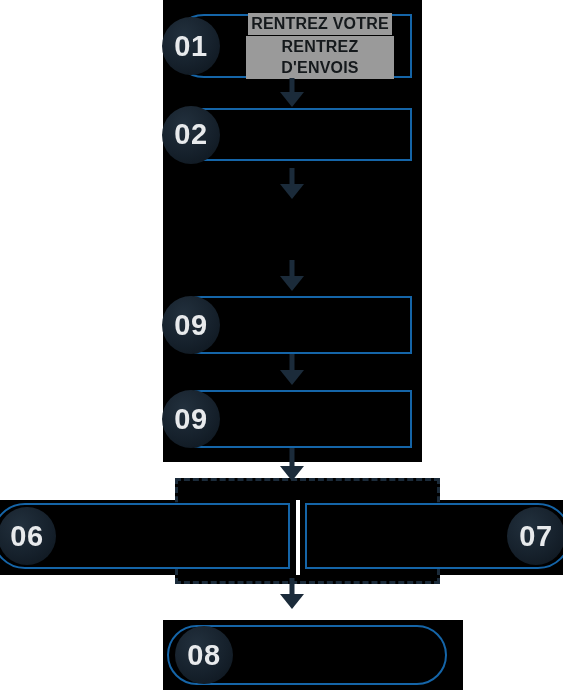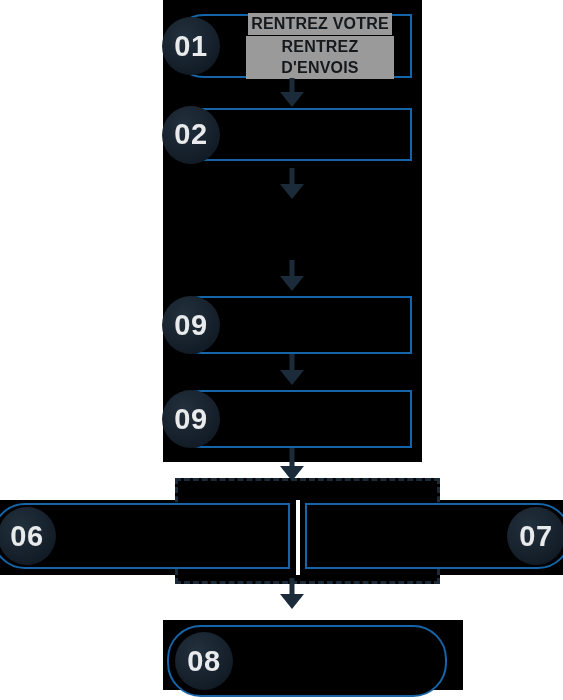--- a/index.html
+++ b/index.html
@@ -221,21 +221,21 @@
     </div>
   </div>
 
   <div id="split-gap"></div>
 
   <div class="arrow" style="left:274px; top:578px; width:36px; height:34px;">
     <div class="shaft" style="top:0; height:18px;"></div>
     <div class="head" style="top:16px;"></div>
   </div>
 
-  <div class="step pill" style="left:167px; top:625px; width:280px; height:72px;">
+  <div class="step pill" style="left:167px; top:625px; width:280px; height:60px;">
     <div class="badge at-left" style="left:6px;">08</div>
     <div class="step-text" style="left:76px; right:24px;">
       <span></span><br>
       <span></span>
     </div>
   </div>
 
 </div>
 
 </body></html>

